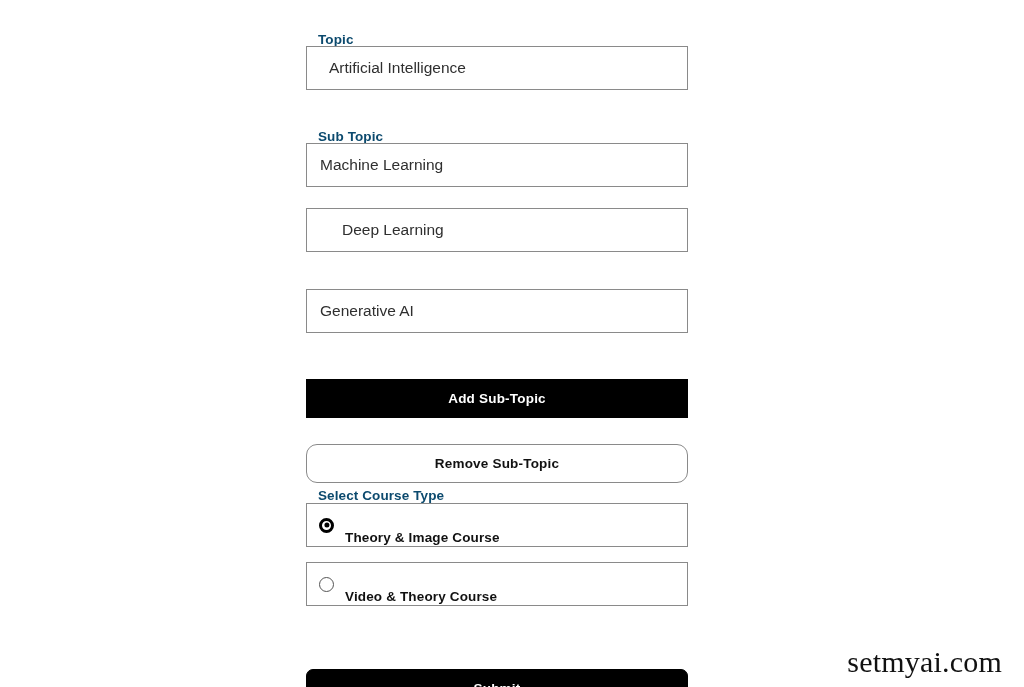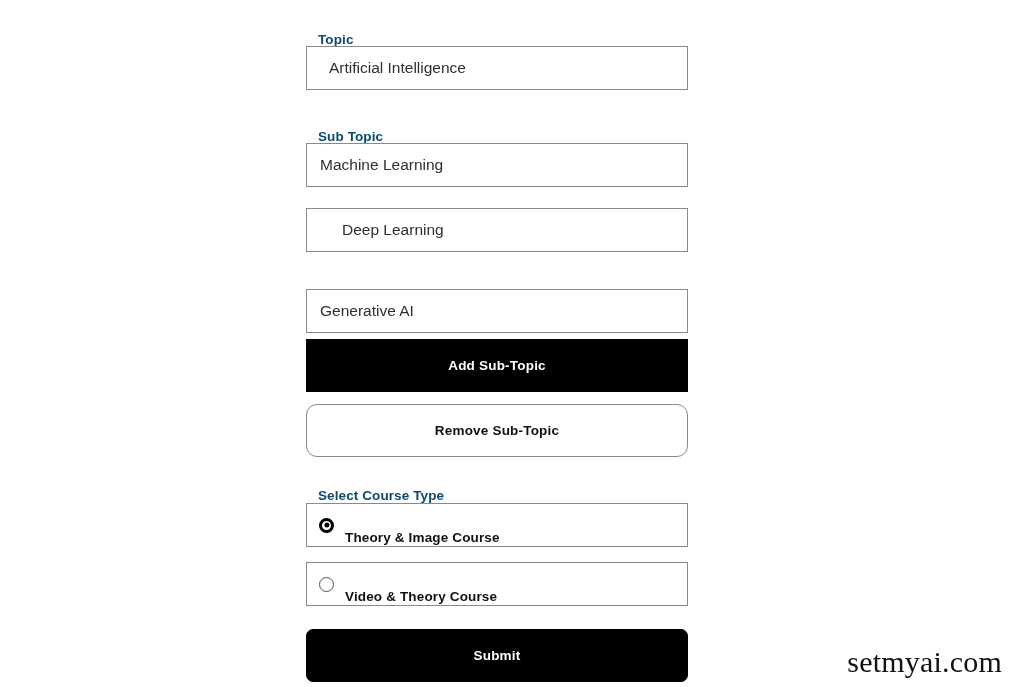--- a/index.html
+++ b/index.html
@@ -43,28 +43,29 @@
     align-items: center;
     padding-left: 13px;
     font-size: 15.5px;
     color: #2f2f2f;
     font-weight: normal;
   }
 
   .btn {
     box-sizing: border-box;
     width: 382px;
-    height: 53px;
+    height: 39px;
     display: flex;
     align-items: center;
     justify-content: center;
     font-size: 13.5px;
     font-weight: bold;
     letter-spacing: 0.2px;
     cursor: pointer;
+    margin-top: 40px;
   }
   .btn-primary {
     background: #000000;
     color: #ffffff;
     border: 1px solid #000000;
   }
   .btn-secondary {
     background: #ffffff;
     color: #111111;
     border: 1px solid #8a8a8a;

